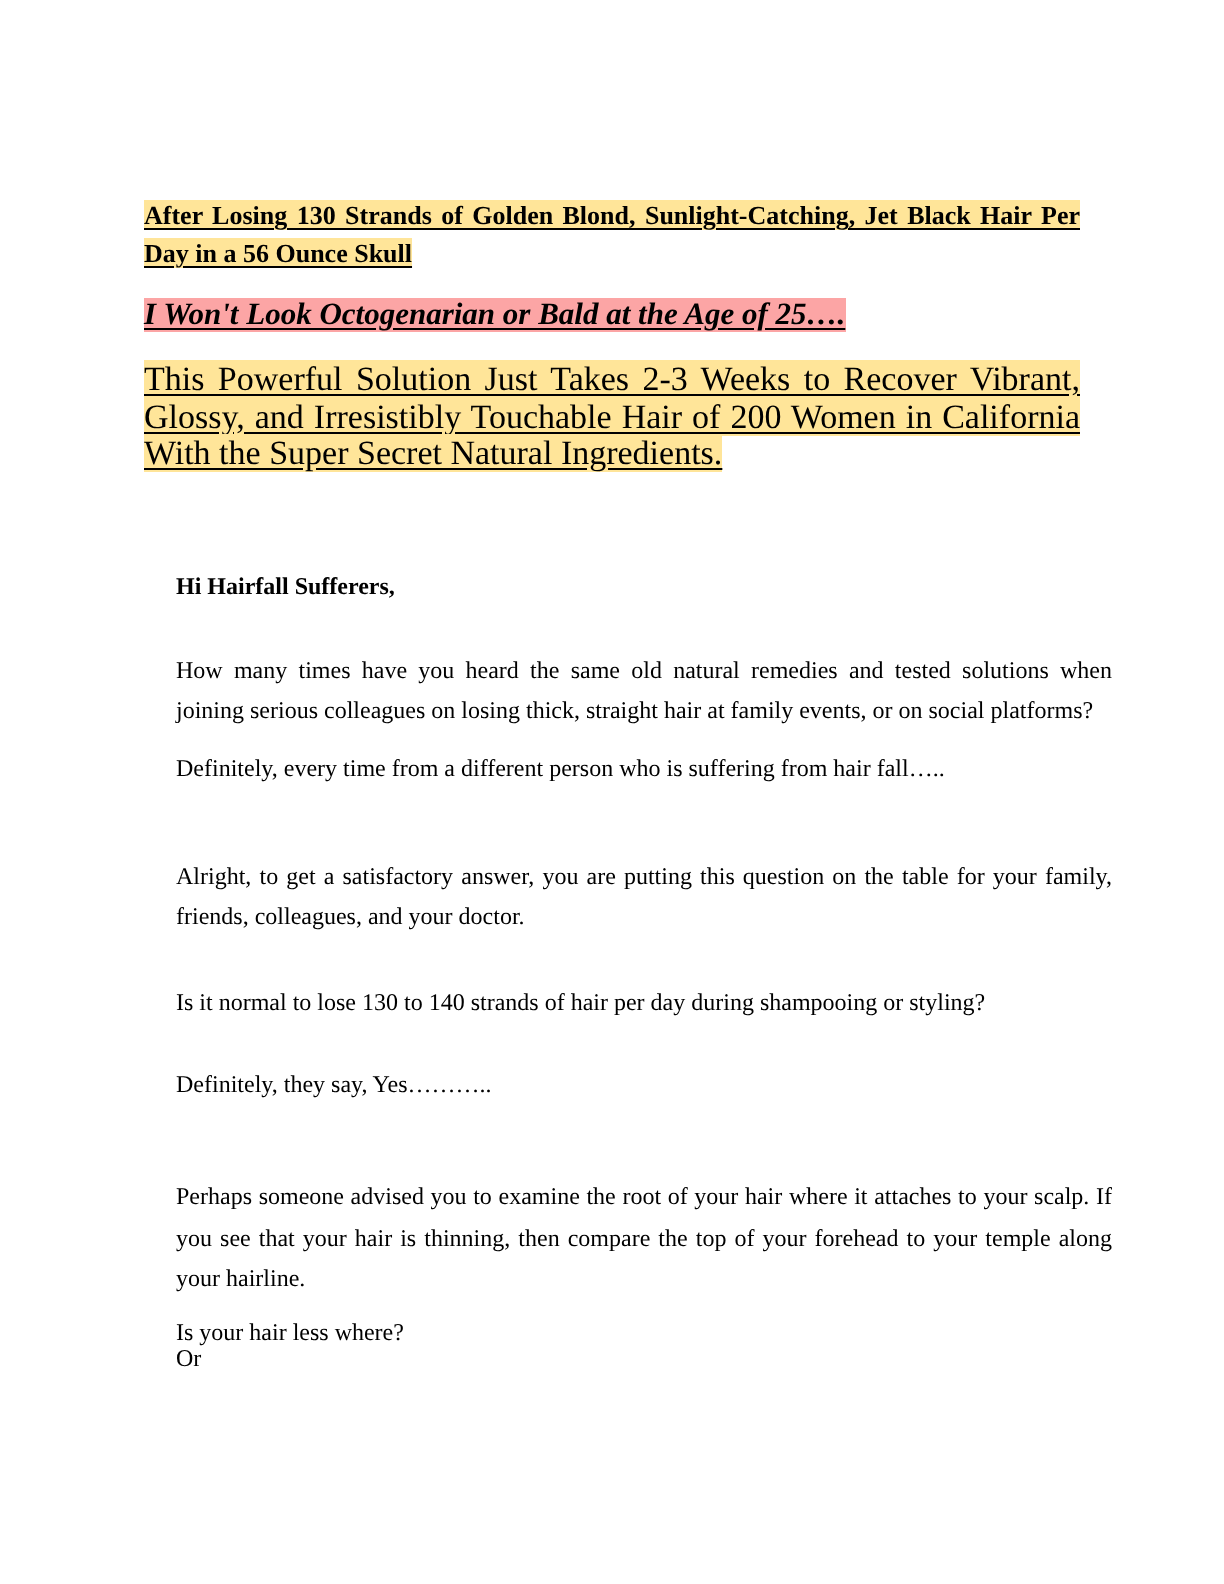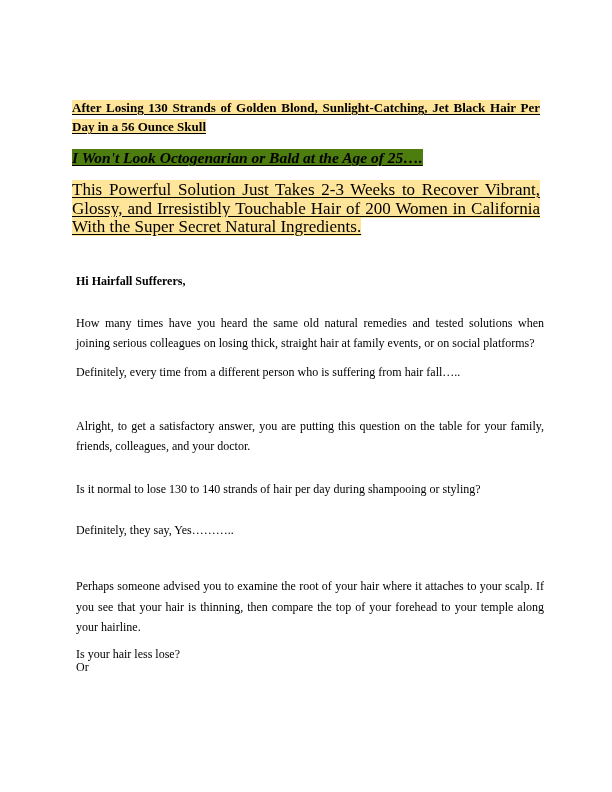--- a/index.html
+++ b/index.html
@@ -1,21 +1,21 @@
 <!DOCTYPE html>
 <html><head>
 <meta charset="utf-8">
 <style>
   html, body { margin: 0; padding: 0; background: #ffffff; }
   body { width: 612px; height: 792px; position: relative; overflow: hidden; font-family: "Liberation Serif", "DejaVu Serif", serif; color: #000; }
   .page { position: absolute; left: 72px; top: 0; width: 468px; }
   .hl-yellow { background: #FFE599; }
-  .hl-gray { background: #4d7c0f; }
+  .hl-gray { background: #fca5a5; }
   .u { text-decoration: underline; text-underline-offset: 2px; }
-  .p { font-size: 12px; line-height: 18px; margin: 4px; text-align: justify; }
+  .p { font-size: 12px; line-height: 18px; margin: 16px; text-align: justify; }
   .h1 { position: absolute; top: 98px; font-size: 13px; line-height: 19px; text-align: justify; margin: 0; font-weight: bold; }
   .h2 { position: absolute; top: 148px; font-size: 15.5px; line-height: 20px; font-weight: bold; font-style: italic; margin: 0; }
   .h3 { position: absolute; top: 181px; font-size: 17px; line-height: 18.5px; text-align: justify; margin: 0; }
   .abs { position: absolute; left: 0; width: 468px; }
   .greet { font-weight: bold; font-size: 12px; line-height: 18px; }
 </style>
 </head>
 <body>
 
 <div class="page">
@@ -23,15 +23,15 @@
   <p class="h2 abs"><span class="hl-gray u">I Won't Look Octogenarian or Bald at the Age of 25….</span></p>
   <p class="h3 abs"><span class="hl-yellow u">This Powerful Solution Just Takes 2-3 Weeks to Recover Vibrant, Glossy, and Irresistibly Touchable Hair of 200 Women in California With the Super Secret Natural Ingredients.</span></p>
 
   <p class="p abs greet" style="top:268px">Hi Hairfall Sufferers,</p>
   <p class="p abs" style="top:309px;line-height:20px">How many times have you heard the same old natural remedies and tested solutions when joining serious colleagues on losing thick, straight hair at family events, or on social platforms?</p>
   <p class="p abs" style="top:359px">Definitely, every time from a different person who is suffering from hair fall…..</p>
   <p class="p abs" style="top:412px;line-height:20px">Alright, to get a satisfactory answer, you are putting this question on the table for your family, friends, colleagues, and your doctor.</p>
   <p class="p abs" style="top:476px">Is it normal to lose 130 to 140 strands of hair per day during shampooing or styling?</p>
   <p class="p abs" style="top:517px">Definitely, they say, Yes………..</p>
   <p class="p abs" style="top:572px;line-height:20.5px">Perhaps someone advised you to examine the root of your hair where it attaches to your scalp. If you see that your hair is thinning, then compare the top of your forehead to your temple along your hairline.</p>
-  <p class="p abs" style="top:641px">Is your hair less lose?</p>
+  <p class="p abs" style="top:641px">Is your hair less where?</p>
   <p class="p abs" style="top:654px">Or</p>
 </div>
 
 </body></html>

